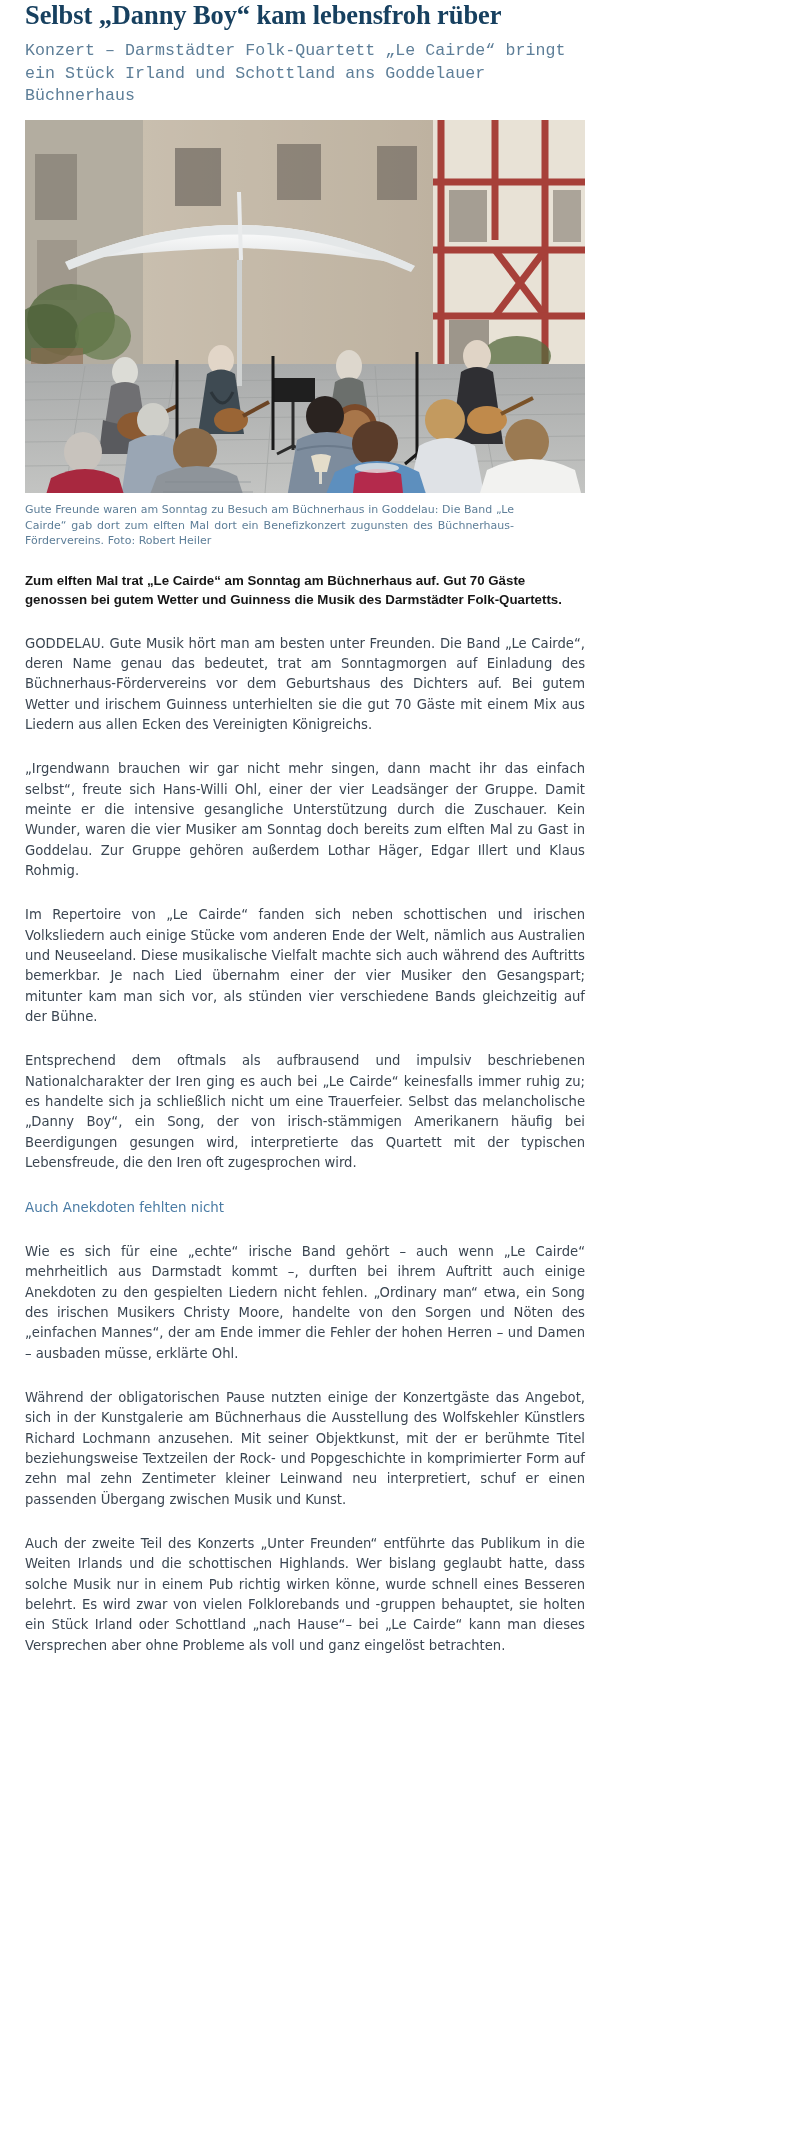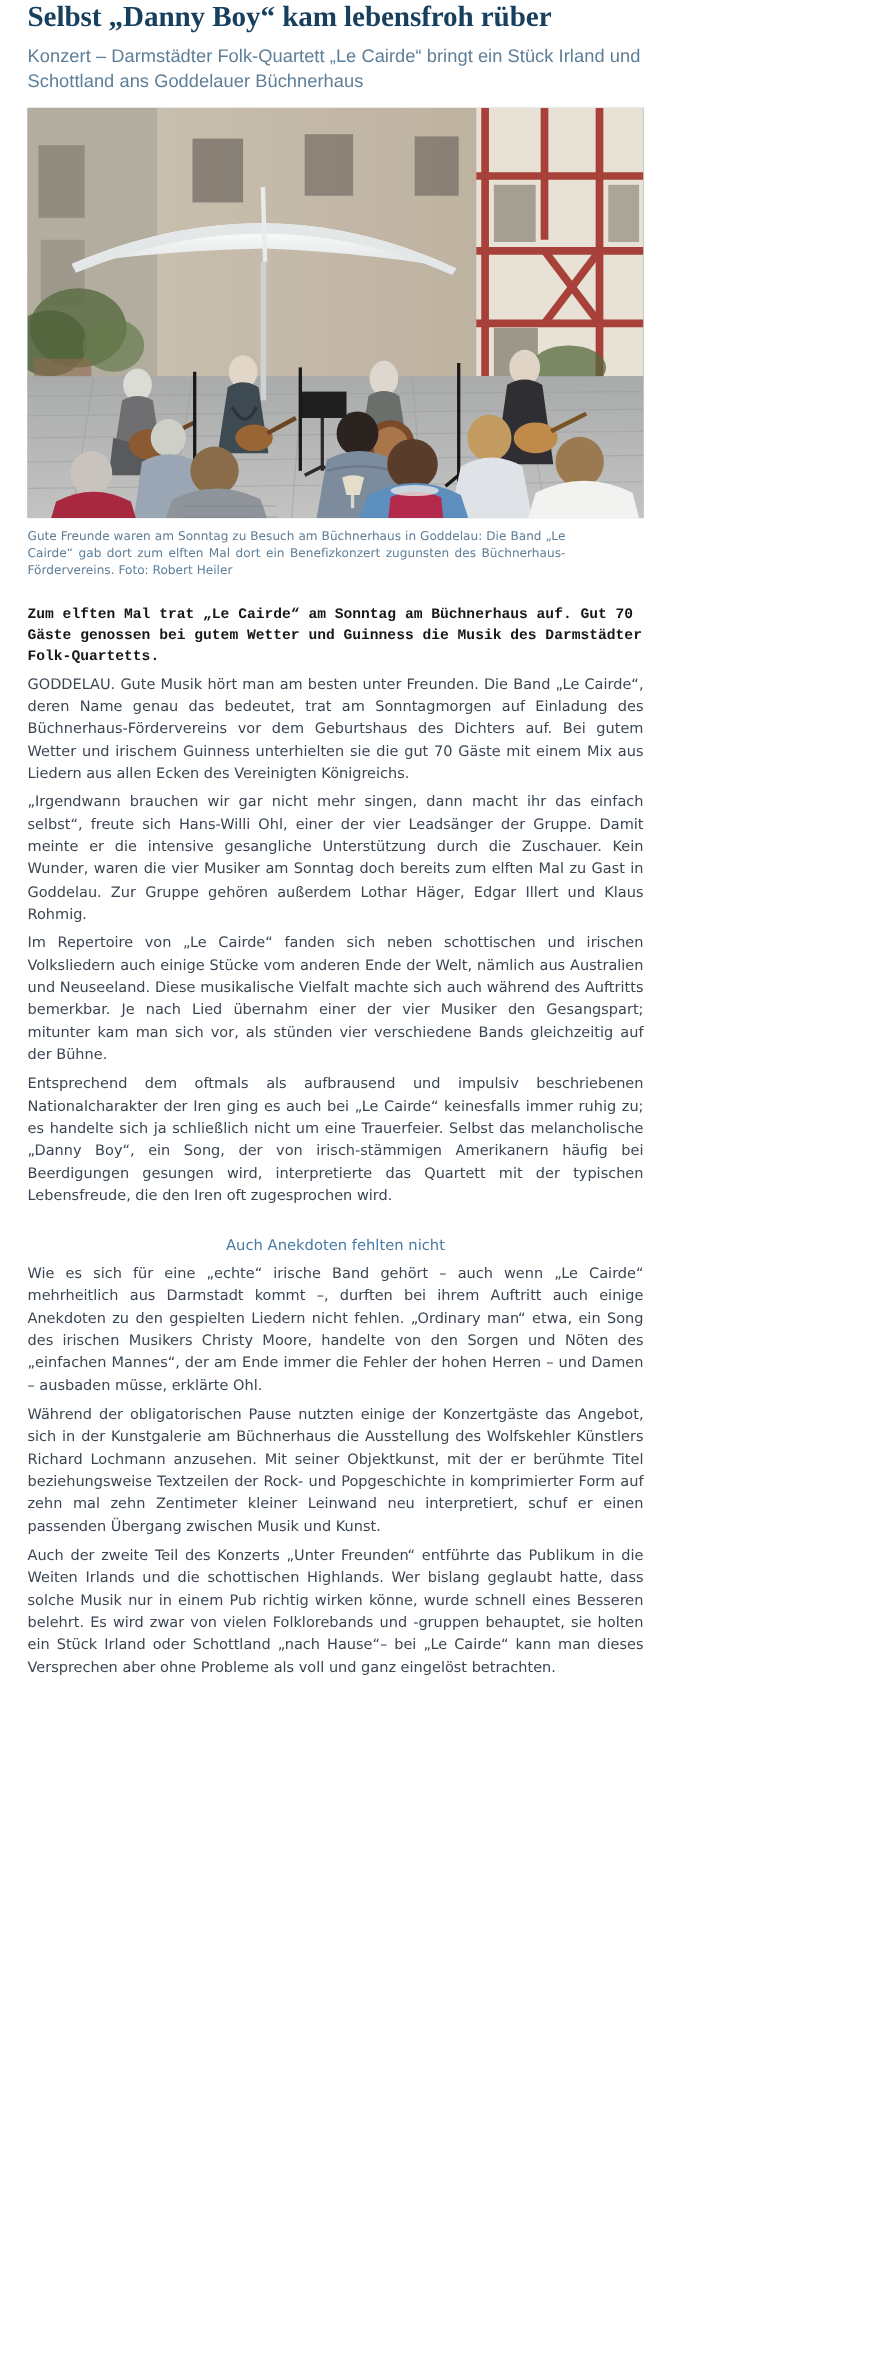--- a/index.html
+++ b/index.html
@@ -34,21 +34,21 @@
     font-size: 26.5px;
     line-height: 1.18;
     font-weight: 700;
     color: #17405f;
     letter-spacing: -0.1px;
     margin: 0;
   }
 
   
   .subtitle {
-    font-family: Liberation Sans, sans-serif;
+    font-family: Liberation Mono, monospace;
     font-size: 16.6px;
     line-height: 1.34;
     font-weight: 400;
     color: #5d7e98;
     margin: 9px 0 0 0;
     letter-spacing: 0.05px;
   }
 
   
   .figure {
@@ -70,49 +70,48 @@
     font-size: 11px;
     line-height: 1.42;
     color: #5d7e98;
     text-align: justify;
     margin: 9px 0 0 0;
     letter-spacing: 0.02px;
   }
 
   
   .lead {
-    font-family: Liberation Mono, monospace;
+    font-family: Liberation Sans, sans-serif;
     font-size: 13.3px;
     line-height: 1.46;
     font-weight: 700;
     color: #171717;
     margin: 22px 0 0 0;
     text-align: left;
   }
 
   
   .body-p {
     font-family: "DejaVu Sans", sans-serif;
     font-size: 13.2px;
     line-height: 1.54;
     color: #3b4652;
     text-align: justify;
-    margin: 6px 0 0 0;
+    margin: 24px 0 0 0;
     hyphens: auto;
   }
 
   
   .subhead {
     font-family: "DejaVu Sans", sans-serif;
     font-size: 13.4px;
     line-height: 1.4;
     font-weight: 400;
     color: #4a7ba4;
     margin: 26px 0 4px 0;
-    text-align: center;
   }
 </style>
 </head>
 <body>
 
 <div class="page">
   <div class="col">
 
     <h1 class="headline">Selbst „Danny Boy“ kam lebensfroh rüber</h1>
 

